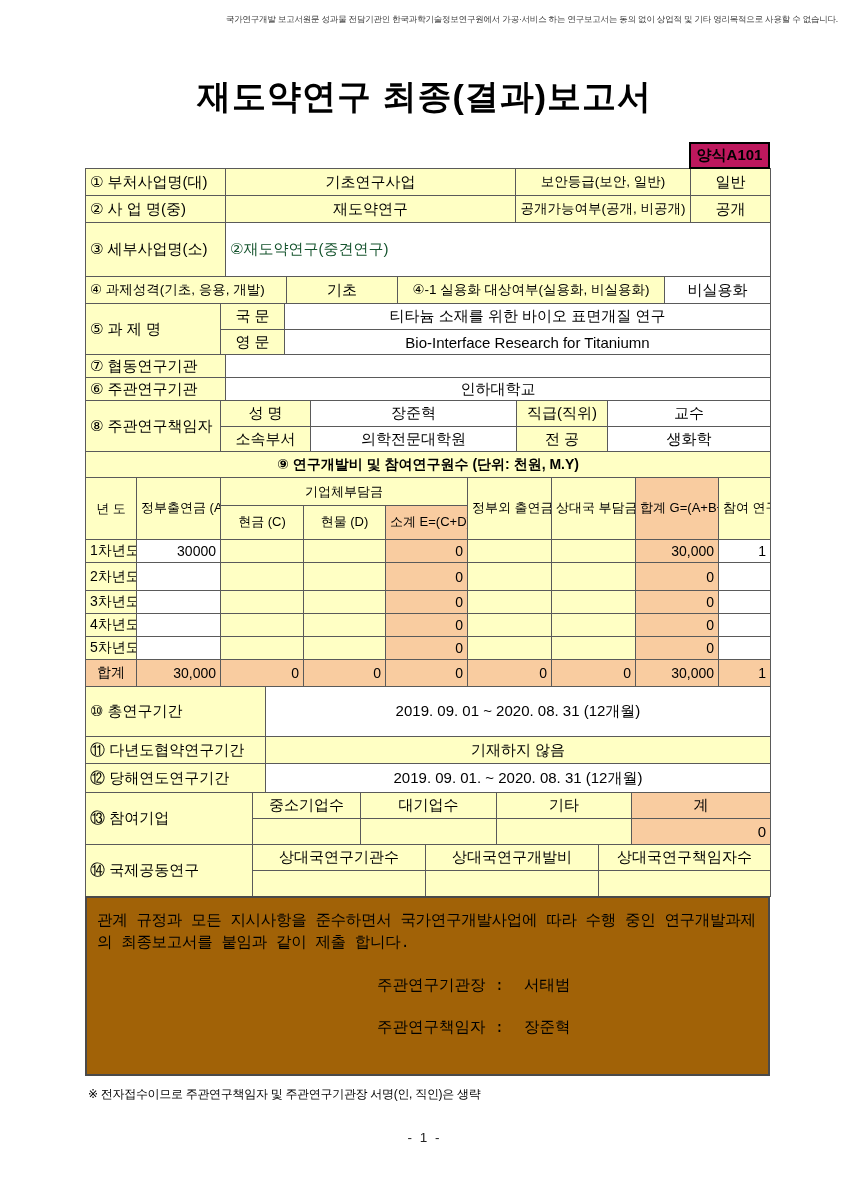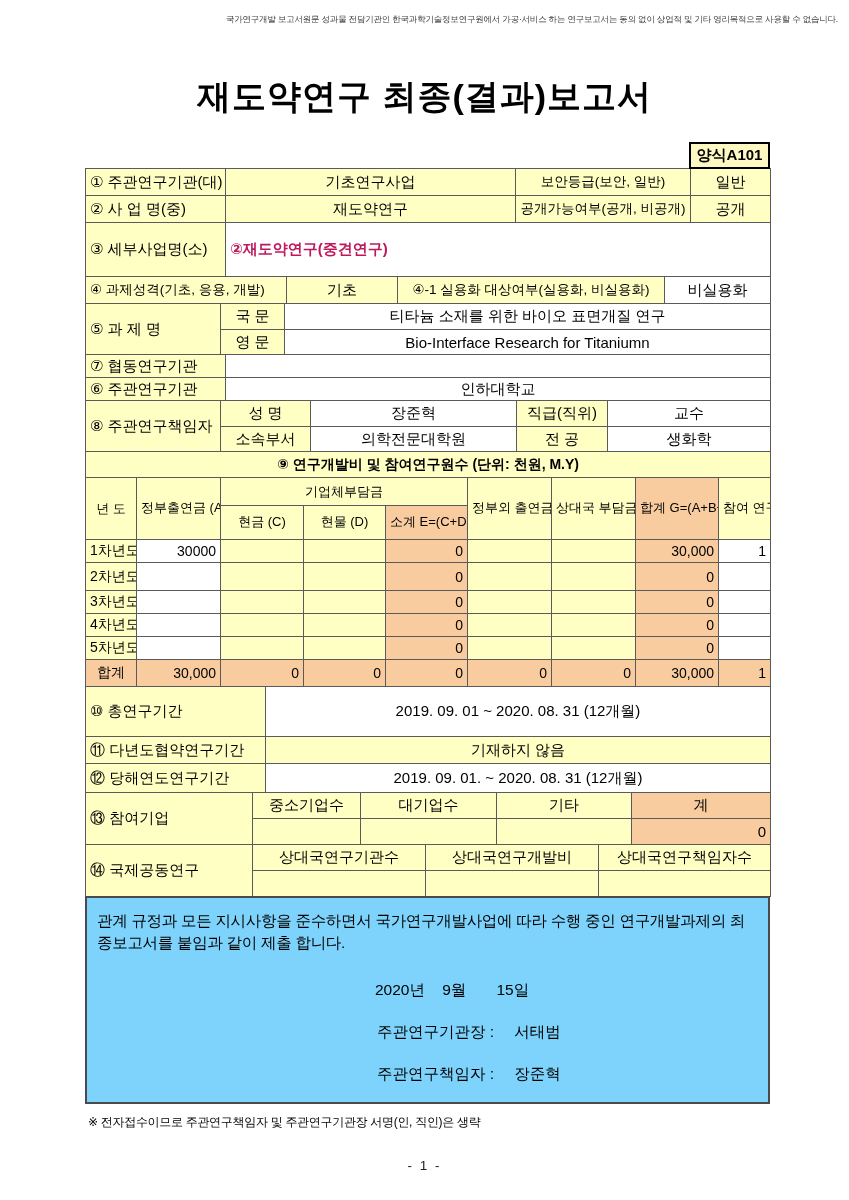--- a/index.html
+++ b/index.html
@@ -14,47 +14,47 @@
     letter-spacing:-0.2px;
   }
   h1.doc-title {
     text-align:center; font-size:34px; font-weight:bold; margin-top:48px;
     letter-spacing:1px;
   }
   .content { width:685px; margin:22px 0 0 85px; }
   .form-code-box {
     width:81px; height:27px; margin-left:604px; border:2px solid #000;
     display:flex; align-items:center; justify-content:center;
-    font-size:15px; font-weight:bold; background:#fef9c3; position:relative; z-index:2;
+    font-size:15px; font-weight:bold; background:#be185d; position:relative; z-index:2;
   }
   table.tbl {
     border-collapse:collapse; table-layout:fixed; width:685px; margin-top:-1px;
     font-size:15px;
   }
   table.tbl td {
     border:1px solid #5a5a5a; padding:1px 4px; vertical-align:middle;
     overflow:hidden; white-space:nowrap;
   }
   td.y { background:#FFFFC4; }
   td.o { background:#F9CCA0; }
   td.w { background:#ffffff; }
   td.c { text-align:center; }
   td.r { text-align:right; padding-right:5px; }
   td.l { text-align:left; padding-left:5px; }
   td.small { font-size:13.5px; }
   td.pre { white-space:pre-line; line-height:1.12; }
-  td.blue { color:#be185d;font-weight:bold; }
+  td.blue { color:#14532d; }
   td.thick { border:2px solid #000; }
   td.topthick { border-top:2px solid #000; }
   .budget td { font-size:14px; }
   .budget td.hdr { font-size:13px; text-align:center; }
   .budget-title { font-weight:bold; font-size:15px; }
   .decl-box {
-    width:685px; height:208px; border:2px solid #4a4a4a; margin-top:-1px;
-    background:#7dd3fc; font-size:15.5px;
+    width:685px; height:180px; border:2px solid #4a4a4a; margin-top:-1px;
+    background:#a16207; font-size:15.5px;font-family:Liberation Mono, monospace;
   }
   .decl-text { padding:12px 10px 0 10px; line-height:1.42; white-space:normal; letter-spacing:-0.3px; }
   .decl-date { margin-top:26px; padding-left:288px; white-space:pre; }
   .decl-sig  { margin-top:21px; padding-left:290px; }
   .sig-name  { margin-left:20px; }
   .footnote  { margin:10px 0 0 3px; font-size:12px; letter-spacing:-0.3px; }
   .page-number { text-align:center; margin-top:27px; font-size:13.5px; letter-spacing:2px; color:#222; }
 </style>
 </head>
 <body>
@@ -71,21 +71,21 @@
 
     <table class="tbl">
       <colgroup>
           <col style="width:140px">
           <col style="width:290px">
           <col style="width:175px">
           <col style="width:80px">
         </colgroup>
       <tbody>
           <tr style="height:27px">
-        <td class="y l">① 주관연구기관(대)</td>
+        <td class="y l">① 부처사업명(대)</td>
         <td class="y c">기초연구사업</td>
         <td class="y c small">보안등급(보안, 일반)</td>
         <td class="y c">일반</td>
       </tr>
       <tr style="height:27px">
         <td class="y l">② 사  업  명(중)</td>
         <td class="y c">재도약연구</td>
         <td class="y c small">공개가능여부(공개, 비공개)</td>
         <td class="y c">공개</td>
       </tr>
@@ -346,21 +346,20 @@
       <tr style="height:26px">
         <td class="y r"></td>
         <td class="y r"></td>
         <td class="y r"></td>
       </tr>
     </tbody>
       </table>
 
     <div class="decl-box">
       <p class="decl-text">관계 규정과 모든 지시사항을 준수하면서 국가연구개발사업에 따라 수행 중인 연구개발과제의 최종보고서를 붙임과 같이 제출 합니다.</p>
-      <div class="decl-date">2020년    9월       15일</div>
       <div class="decl-sig">
         <span>주관연구기관장 :</span><span class="sig-name">서태범</span>
       </div>
       <div class="decl-sig">
         <span>주관연구책임자 :</span><span class="sig-name">장준혁</span>
       </div>
     </div>
 
     <div class="footnote">※ 전자접수이므로 주관연구책임자 및 주관연구기관장 서명(인, 직인)은 생략</div>
 

